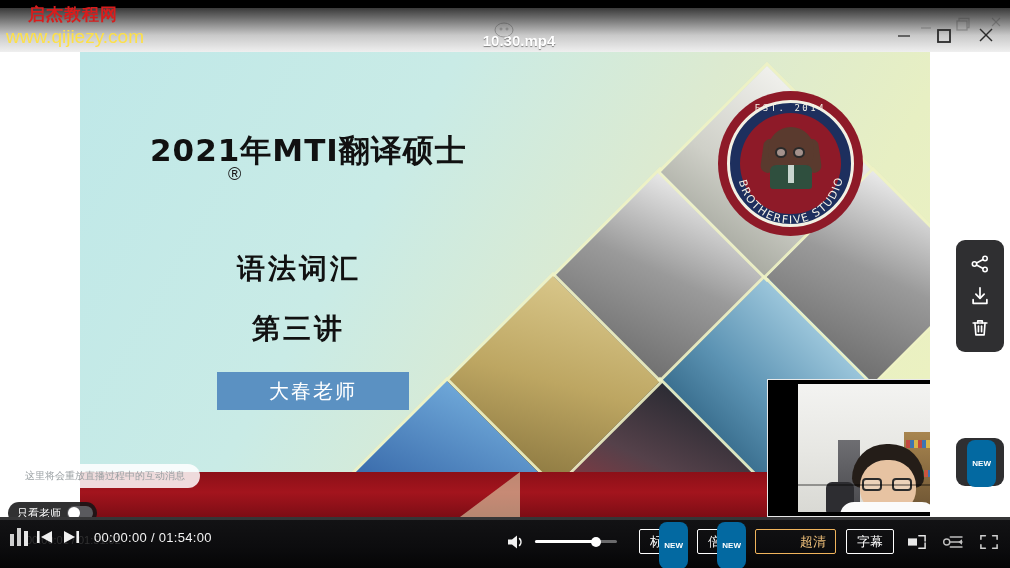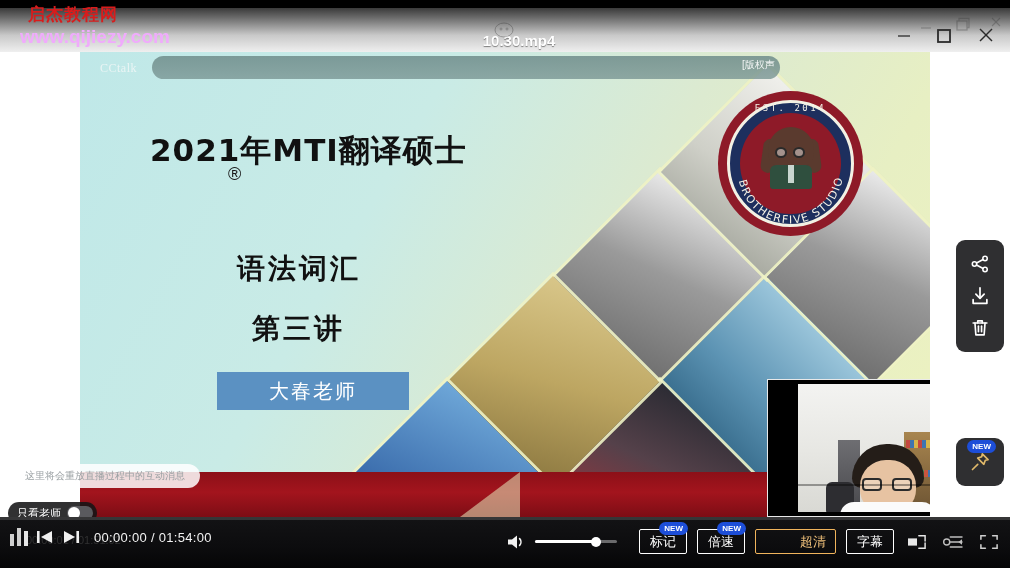--- a/index.html
+++ b/index.html
@@ -7,21 +7,21 @@
     width: 1010px; height: 568px;
     background: #000;
     font-family: "Liberation Sans", "DejaVu Sans", sans-serif;
     overflow: hidden;
   }
   #app { position: relative; width: 1010px; height: 568px; background:#000; overflow:hidden; }
 
   
   .watermark { position:absolute; left:0; top:0; width:300px; height:50px; z-index:60; pointer-events:none; }
   .wm-cn { position:absolute; left:28px; top:3px; font-size:17px; font-weight:bold; color:#d81c1c; letter-spacing:1px; }
-  .wm-en { position:absolute; left:20px; top:26px; font-size:19px; font-weight:bold; color:#f0abfc; letter-spacing:0px; }
+  .wm-en { position:absolute; left:6px; top:26px; font-size:19px; font-weight:normal; color:#fde047; letter-spacing:0px; }
 
   
   .titlebar { position:absolute; left:0; top:8px; width:1010px; height:44px;
     background:linear-gradient(180deg,#3a3a3a 0%, #6b6b6b 22%, #c9c9c9 62%, #efefef 100%); z-index:40; }
   .tb-title { position:absolute; left:0; top:24px; width:1010px; text-align:center;
     font-size:15px; font-weight:bold; color:#ffffff; text-shadow:0 1px 1px rgba(0,0,0,.45);padding-left:28px; }
   .tb-ghost { position:absolute; left:493px; top:14px; width:22px; height:16px; opacity:.35; }
   .tb-ghost svg { width:22px; height:16px; }
   .wc { position:absolute; top:14px; width:28px; height:26px; cursor:default; }
   .wc svg { width:28px; height:26px; }
@@ -130,22 +130,22 @@
   .ot-switch { width:26px; height:14px; border-radius:7px; background:#5a5a5e; margin-left:6px; position:relative; }
   .ot-knob { position:absolute; left:1px; top:1px; width:12px; height:12px; border-radius:6px; background:#fff; }
 
   
   .side-panel { position:absolute; right:6px; background:#2f2f31; border-radius:9px; z-index:30; }
   .sp-main { top:188px; width:48px; height:112px; display:flex; flex-direction:column;
      align-items:center; justify-content:space-around; padding:8px 0; }
   .sp-pin { top:386px; width:48px; height:48px; display:flex; align-items:center; justify-content:center; }
   .sp-btn { width:28px; height:28px; display:flex; align-items:center; justify-content:center; cursor:pointer; }
   .sp-btn svg { width:22px; height:22px; }
-  .new-badge { position:absolute; right:-2px; top:-8px; background:#1d4ed8; color:#fff;
-     font-size:8px; font-weight:bold; border-radius:8px; padding:1px 5px; line-height:11px; }
+  .new-badge { position:absolute; right:-2px; top:-8px; background:#0369a1; color:#fff;
+     font-size:8px; font-weight:bold; border-radius:8px; padding:18px 5px; line-height:11px; }
   .pin-wrap { position:relative; }
 
   
   .ctrlbar { position:absolute; left:0; top:517px; width:1010px; height:51px;
      background:linear-gradient(180deg,#131315 0%, #0c0c0e 60%, #050506 100%); z-index:50; }
   .progress { position:absolute; left:0; top:0; width:1010px; height:3px; background:rgba(255,255,255,.15); }
   .progress-fill { position:absolute; left:0; top:0; height:3px; width:0px; background:#ffffff; }
 
   .cb-left { position:absolute; left:10px; top:11px; display:flex; align-items:center; gap:8px; }
   .ic { display:flex; align-items:center; justify-content:center; cursor:pointer; }
@@ -234,25 +234,20 @@
           <div class="bf-skin"></div>
           <div class="bf-hair"></div>
           <div class="bf-gl bf-gl-l"></div>
             <div class="bf-gl bf-gl-r"></div>
           <div class="bf-body"></div>
             <div class="bf-tie"></div>
         </div>
       </div>
       <div class="badge-r">®</div>
 
-      <div class="cc-strip">
-        <div class="cc-pill"></div>
-        <div class="cc-label">CCtalk</div>
-        <div class="cc-copy">[版权声</div>
-      </div>
 
       <div class="pip">
         <div class="pip-inner">
           <div class="shelf sh3"></div>
           <div class="shelf sh1"></div>
             <div class="books"></div>
             <div class="books2"></div>
 
           <div class="person-chair"></div>
           <div class="person-hair"></div>

